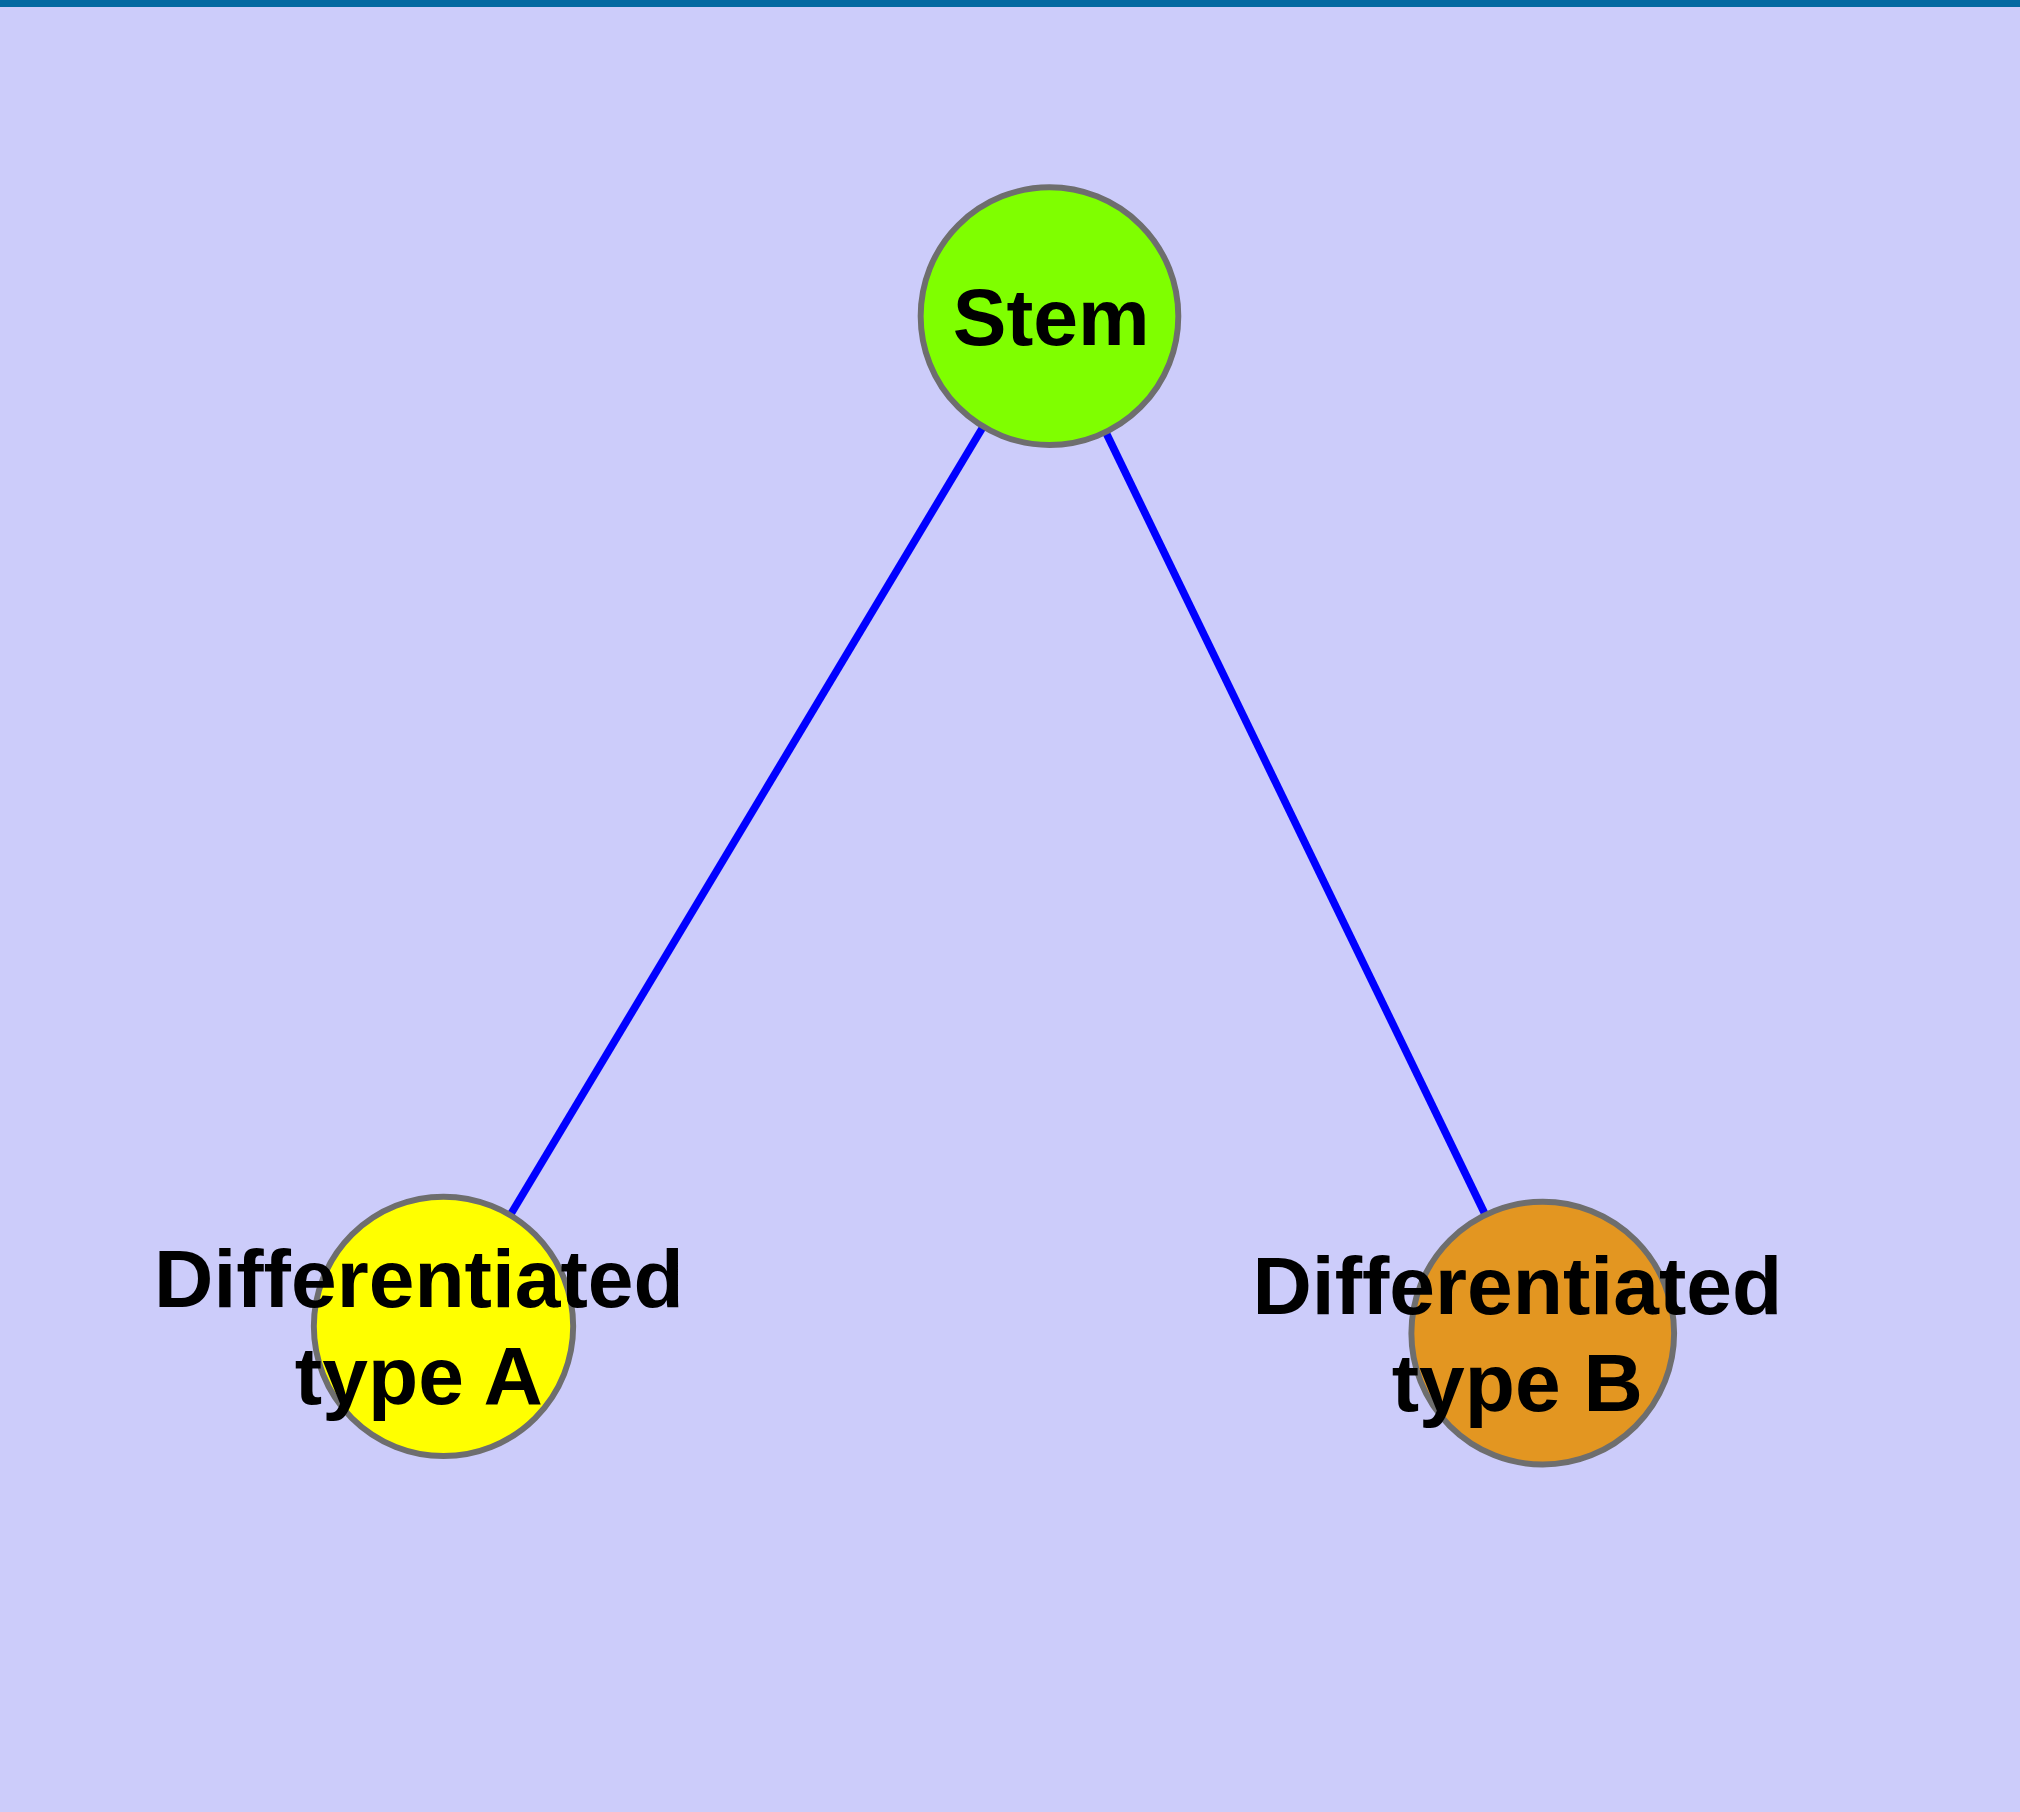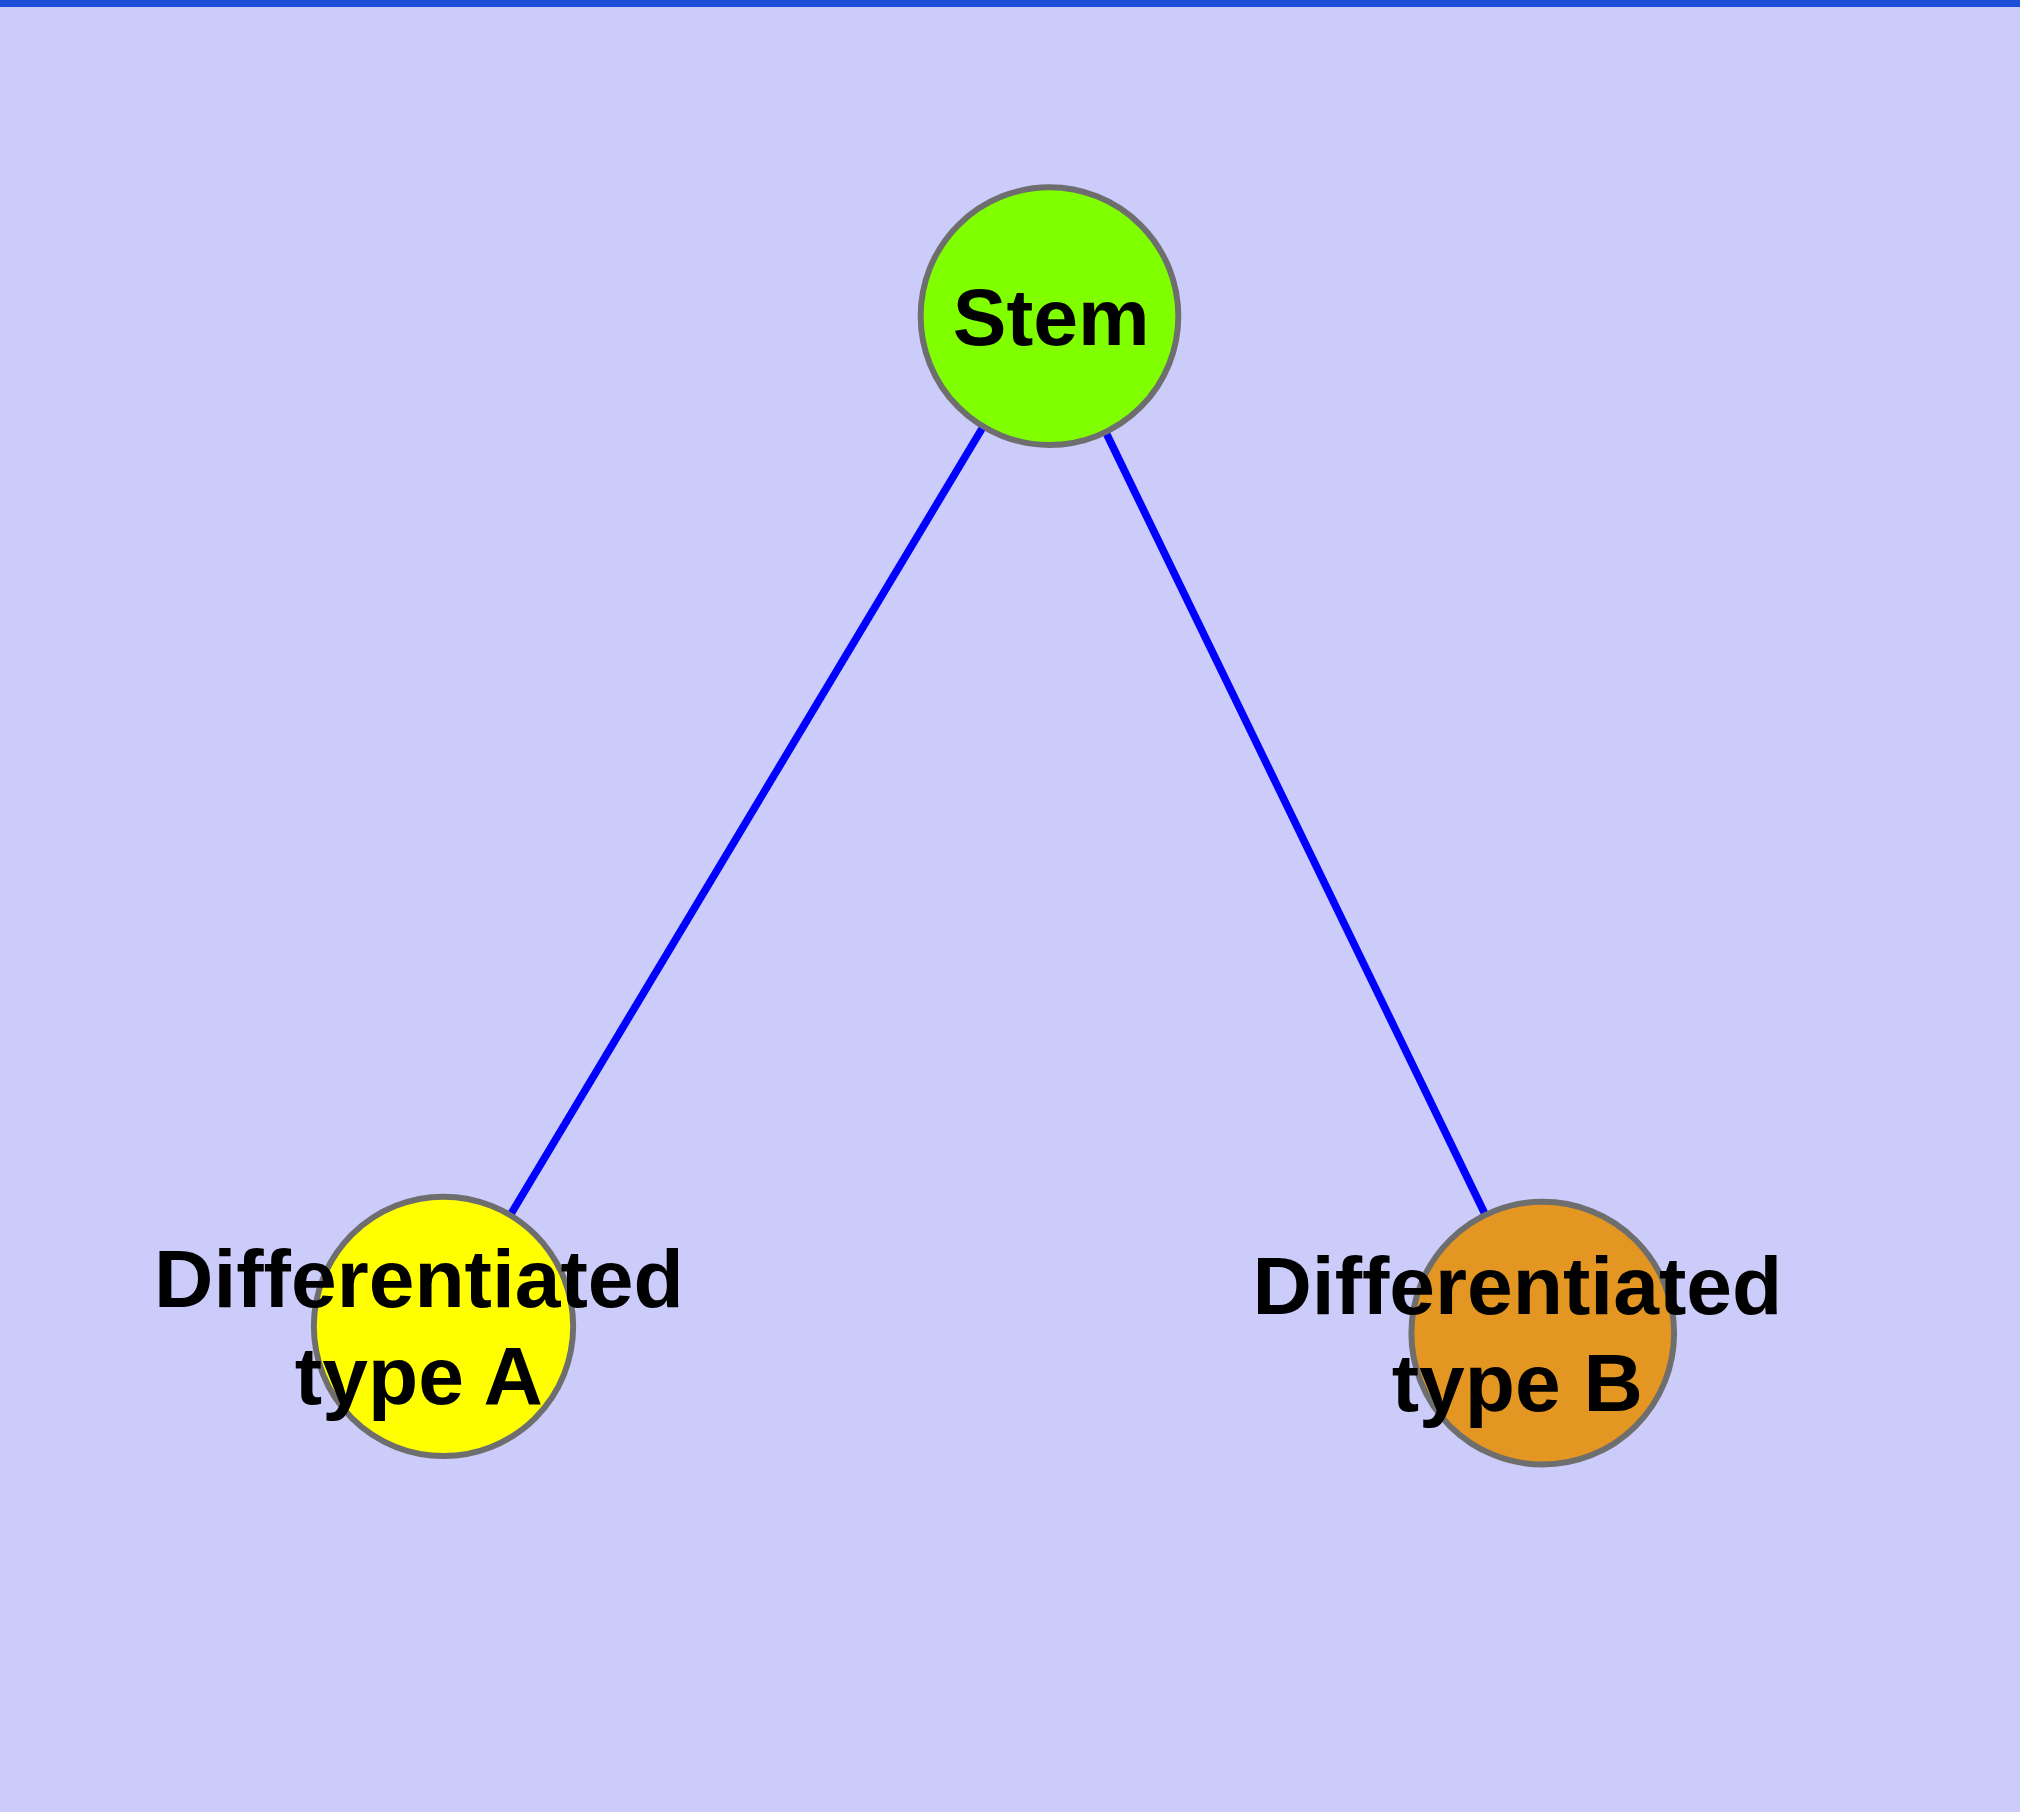--- a/index.html
+++ b/index.html
@@ -45,21 +45,21 @@
     font-weight: bold;
     fill: #000000;
     text-anchor: middle;
     dominant-baseline: auto;
     paint-order: normal;
   }
 </style>
 </head>
 <body>
 
-<div id="canvas" style="width: 2021px; height: 1812px; background: #1d4ed8;">
+<div id="canvas" style="width: 2021px; height: 1812px; background: #0369a1;">
 
   <div id="plot-bg" style="background: rgb(204, 204, 250); width: 2021px;"></div>
 
   <svg id="graph" viewBox="0 0 2384 2138">
 
     <g>
       <line class="edge-line" x1="1160.841506975666" y1="501.63345969930924" x2="600.6728829778295" y2="1435.5089839026955" stroke="#0000ff" stroke-width="9"></line>
       <line class="edge-line" x1="1303.4575824181977" y1="507.9640874602013" x2="1753.2332659334384" y2="1435.3366307905947" stroke="#0000ff" stroke-width="9"></line>
     </g>
 

